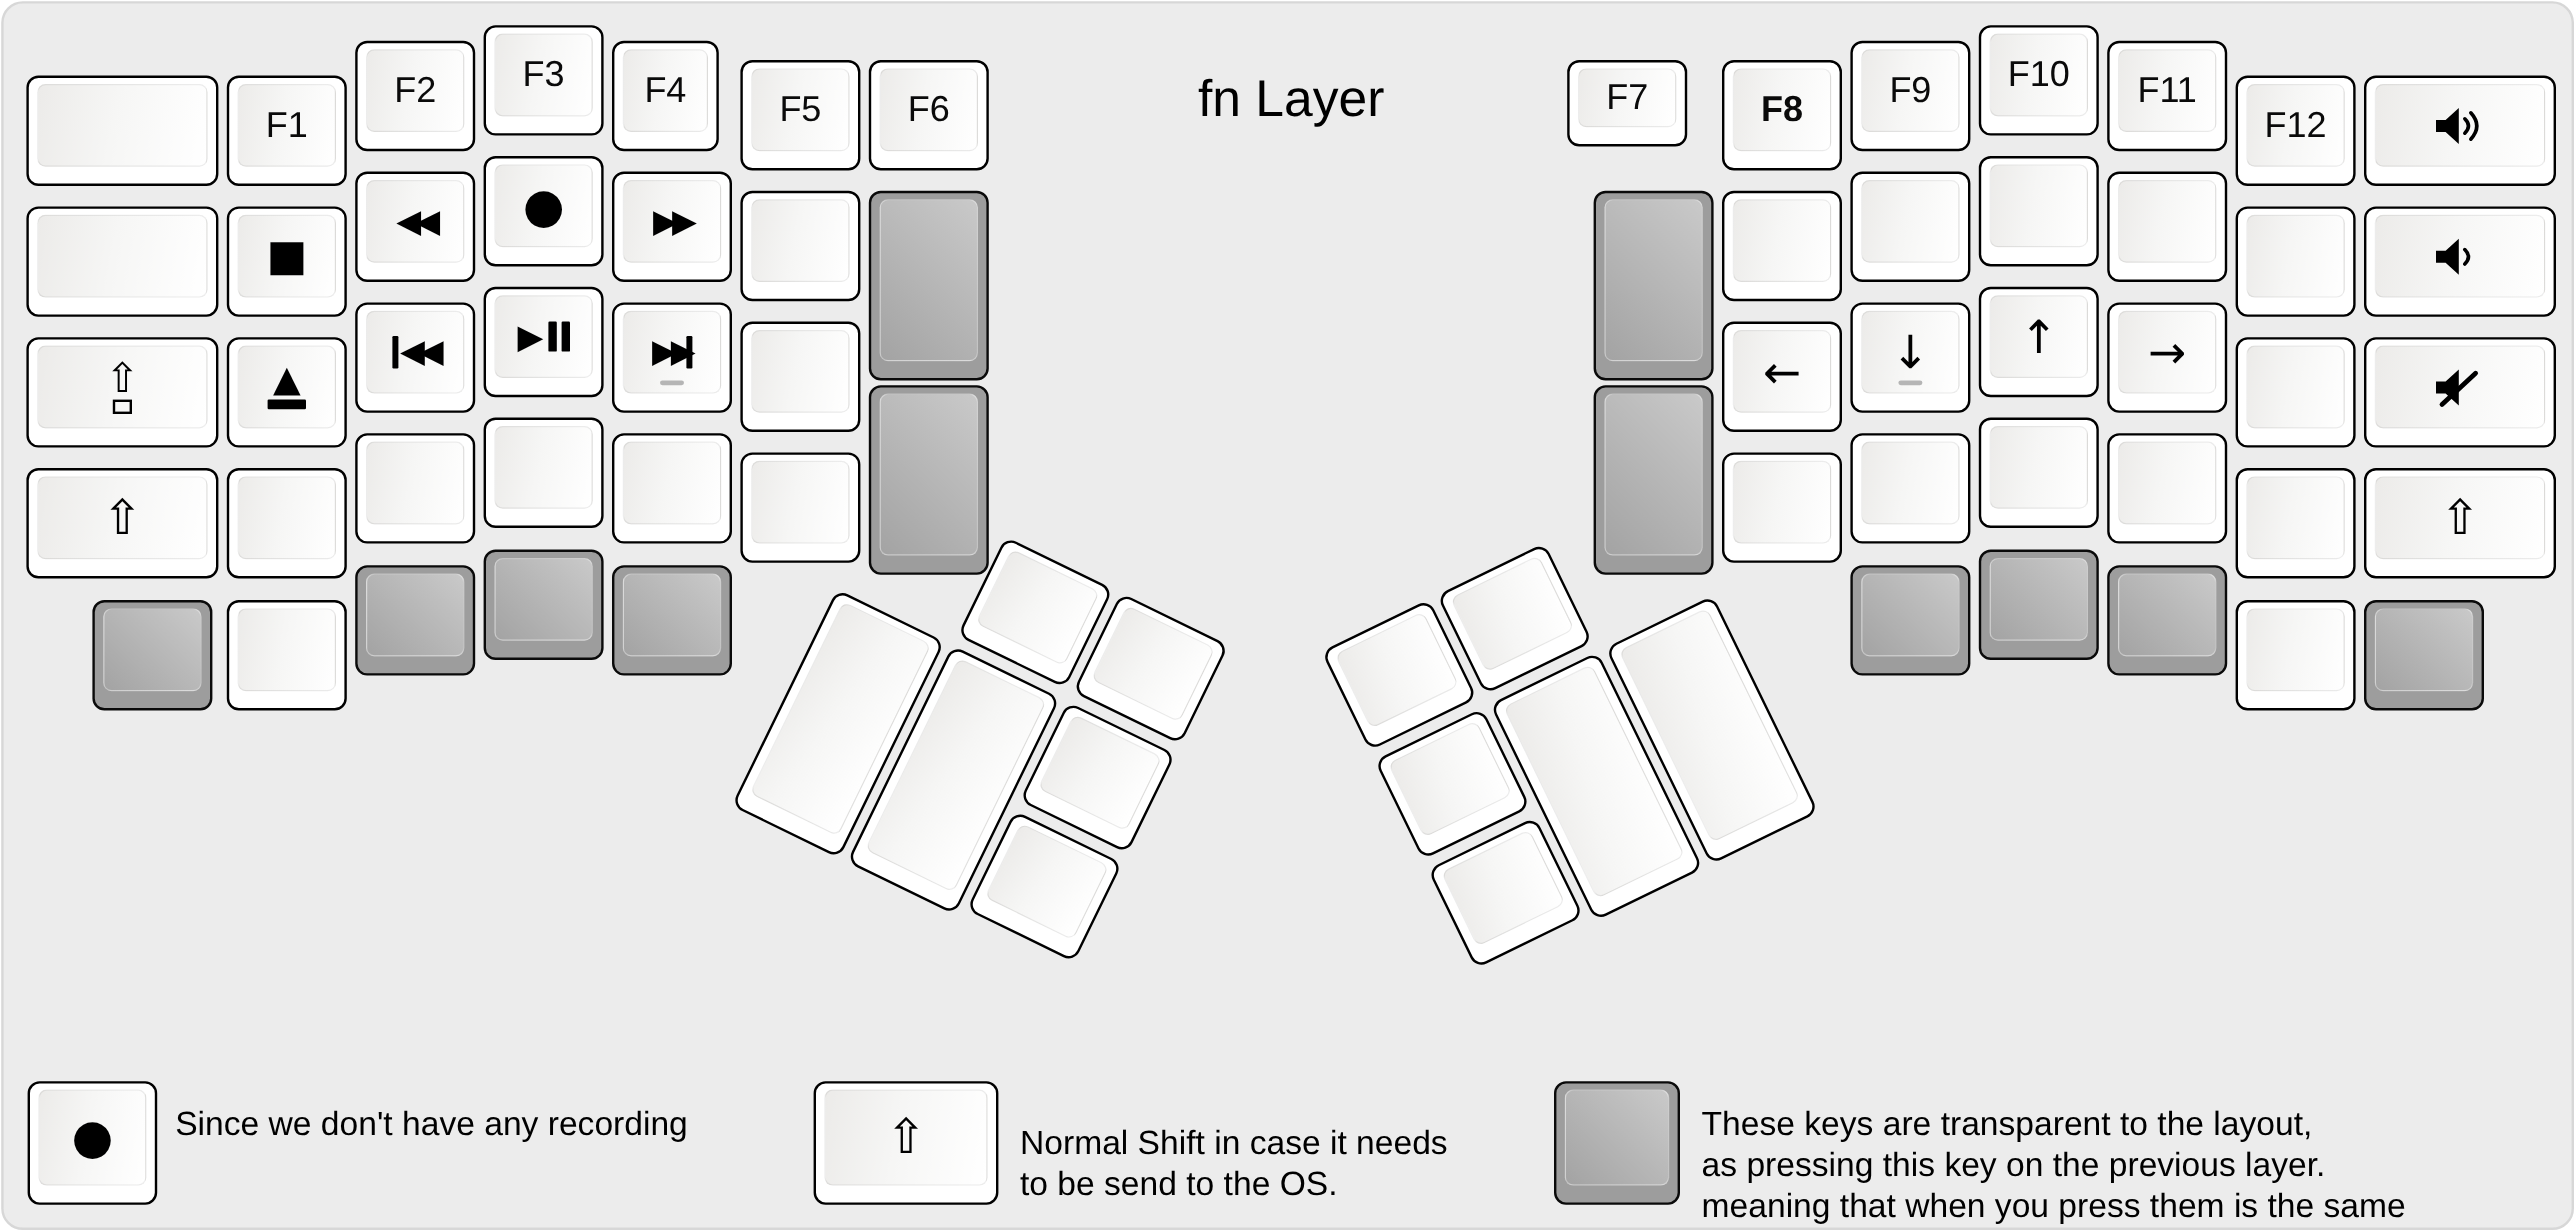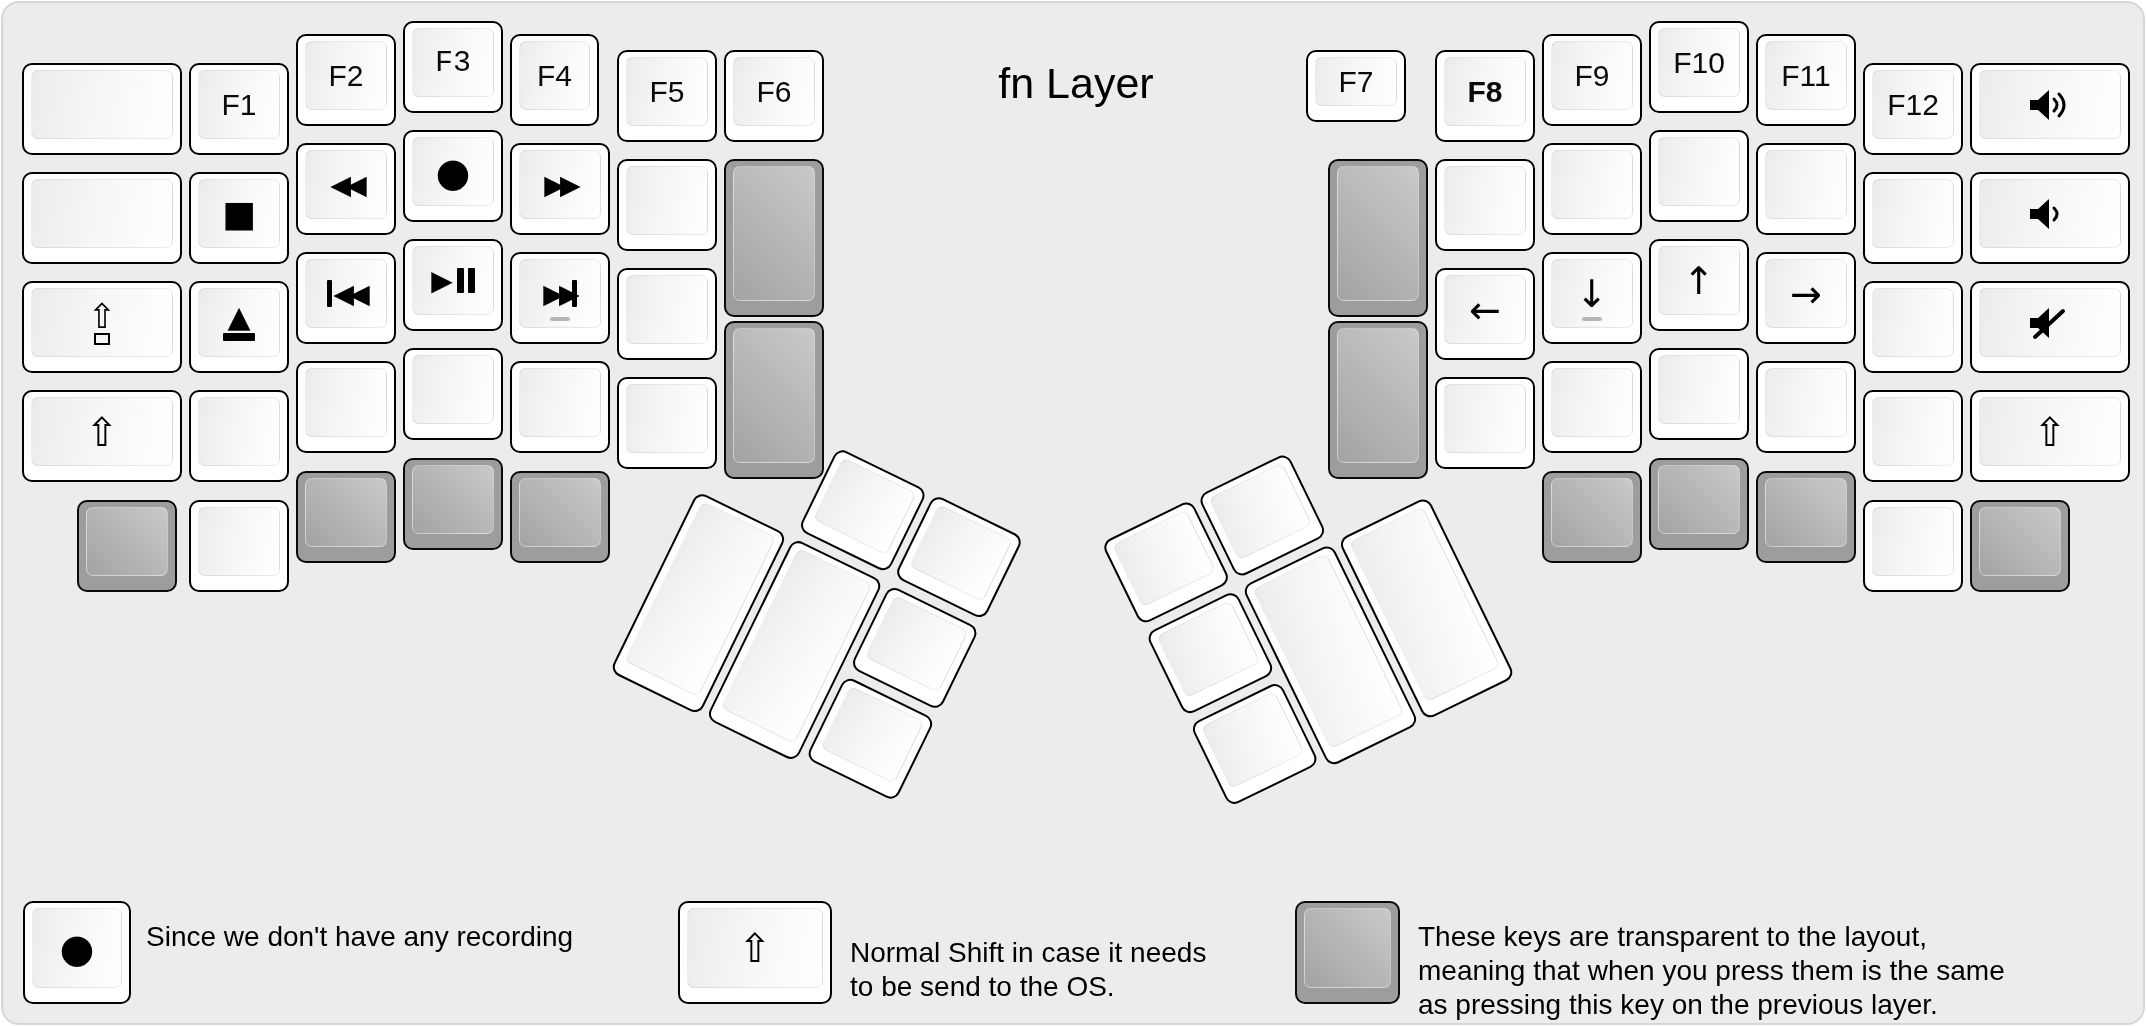--- a/index.html
+++ b/index.html
@@ -137,21 +137,21 @@
               <span class="g" style="font-size: 27px; letter-spacing: -5px; margin-left: 1px;">◀◀</span>
             </span>
           </div>
         </div>
         <div class="key" style="left: 293px; top: 358px; width: 100px; height: 92px;">
           <div class="cap"></div>
         </div>
         <div class="key gray" style="left: 293px; top: 468px; width: 100px; height: 92px;">
           <div class="cap"></div>
         </div>
-        <div class="key" style="left: 400px; top: 18px; width: 100px; height: 92px; font-family: Liberation Mono, monospace;">
+        <div class="key" style="left: 400px; top: 18px; width: 100px; height: 92px;">
           <div class="cap">
             <span class="klabel">F3</span>
           </div>
         </div>
         <div class="key" style="left: 400px; top: 127px; width: 100px; height: 92px;">
           <div class="cap">
             <span class="g" style="font-size: 40px;">●</span>
           </div>
         </div>
         <div class="key" style="left: 400px; top: 236px; width: 100px; height: 92px;">
@@ -377,18 +377,18 @@
         </div>
         <div class="legend-text" style="left: 847px; top: 933px;">
           <div>Normal Shift in case it needs</div>
           <div>to be send to the OS.</div>
         </div>
         <div class="key gray" style="left: 1292px; top: 898px; width: 105px; height: 103px;">
           <div class="cap"></div>
         </div>
         <div class="legend-text" style="left: 1415px; top: 917px;">
           <div>These keys are transparent to the layout,</div>
+          <div>as pressing this key on the previous layer.</div>
           <div>meaning that when you press them is the same</div>
-          <div>as pressing this key on the previous layer.</div>
         </div>
       </div>
   </div>
 </div>
 
 </body></html>

